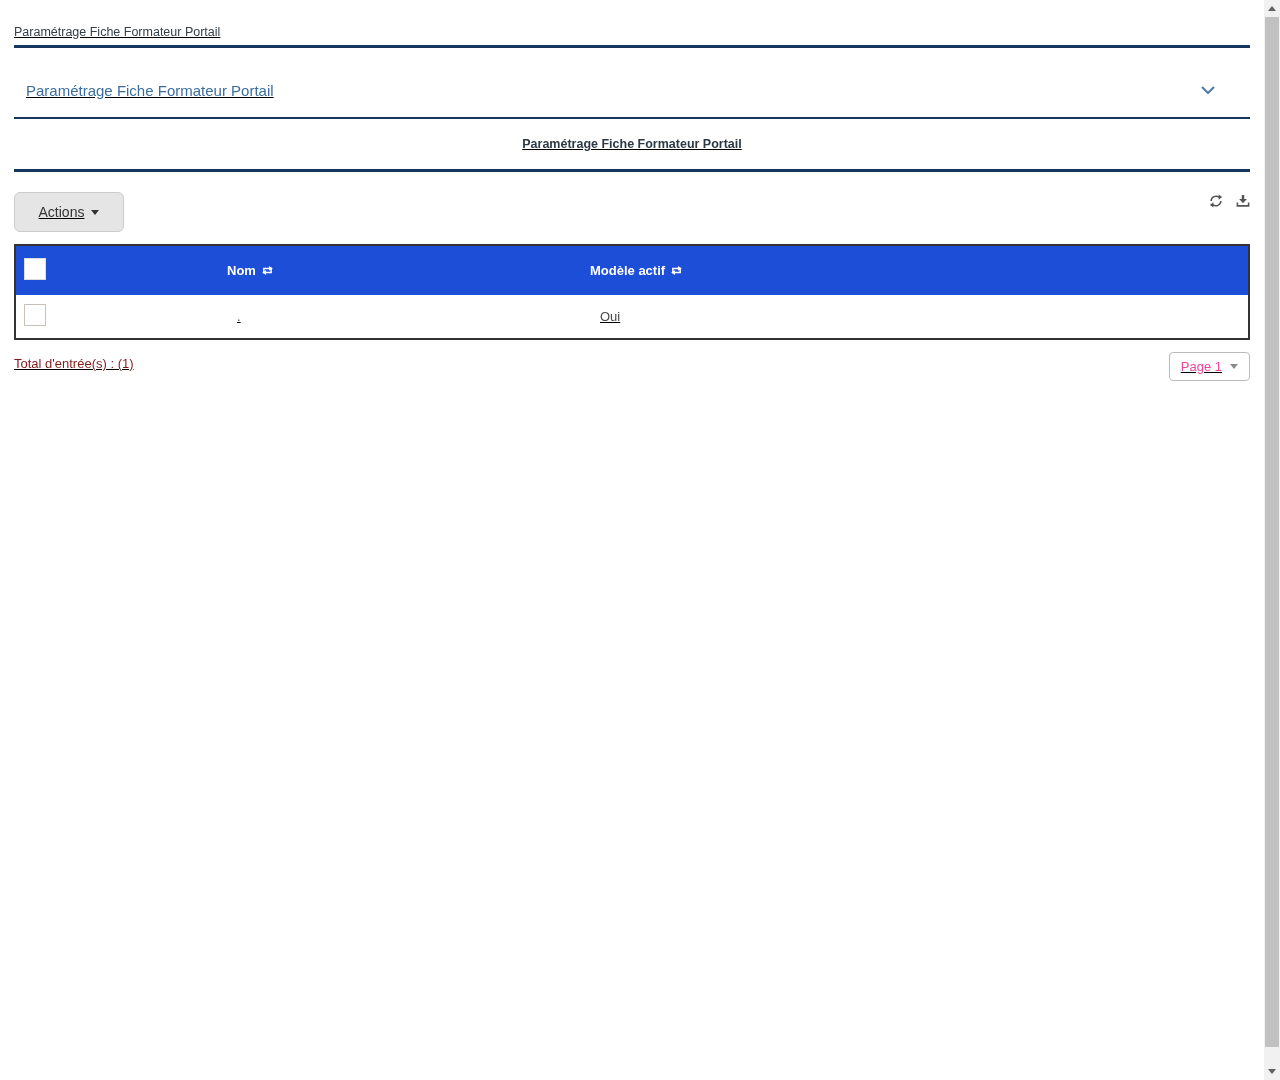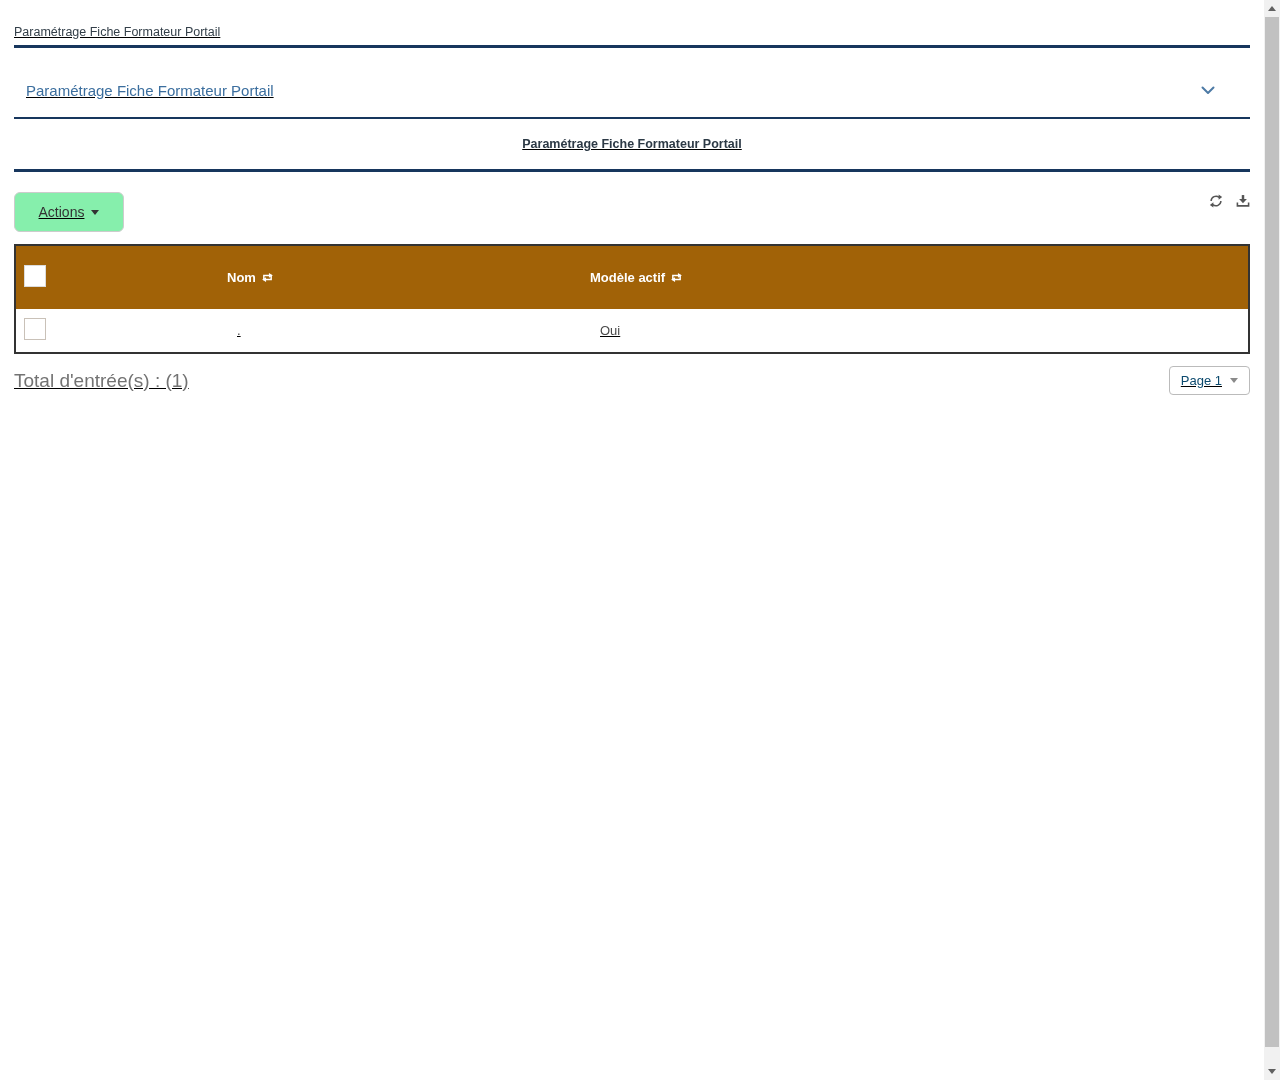--- a/index.html
+++ b/index.html
@@ -68,21 +68,21 @@
   .toolbar {
     margin-top: 20px;
     display: flex;
     justify-content: space-between;
     align-items: flex-start;
     height: 40px;
   }
   .actions-btn {
     width: 110px;
     height: 40px;
-    background: #86efac;
+    background: #e5e5e5;
     border: 1px solid #cccccc;
     border-radius: 6px;
     font-family: "Liberation Sans", sans-serif;
     font-size: 14px;
     color: #333333;
     display: flex;
     align-items: center;
     justify-content: center;
     gap: 7px;
     cursor: pointer;
@@ -110,22 +110,22 @@
 
   
   .data-table {
     margin-top: 12px;
     width: 100%;
     border-collapse: collapse;
     border: 2px solid #333333;
     table-layout: fixed;
   }
   .data-table thead tr {
-    background: #a16207;
-    height: 64px;
+    background: #1d4ed8;
+    height: 50px;
     border-radius: 9px;
   }
   .data-table thead th {
     color: #ffffff;
     font-size: 13px;
     font-weight: bold;
     text-align: left;
     vertical-align: middle;
   }
   .data-table tbody tr {
@@ -155,33 +155,33 @@
   }
 
   
   .table-footer {
     margin-top: 12px;
     display: flex;
     justify-content: space-between;
     align-items: flex-start;
   }
   .total-label {
-    font-size: 19px;
-    color: #737373;
+    font-size: 13px;
+    color: #7f1d1d;
     margin-top: 4px;
     text-align: center;
   }
   .page-btn {
     background: #ffffff;
     border: 1px solid #bbbbbb;
     border-radius: 4px;
     padding: 6px 11px;
     font-family: "Liberation Sans", sans-serif;
     font-size: 13px;
-    color: #0c4a6e;
+    color: #ec4899;
     display: flex;
     align-items: center;
     gap: 8px;
     cursor: pointer;
   }
   .caret-gray { border-top-color: #8a8a8a; }
 
   
   .scrollbar {
     position: absolute;

